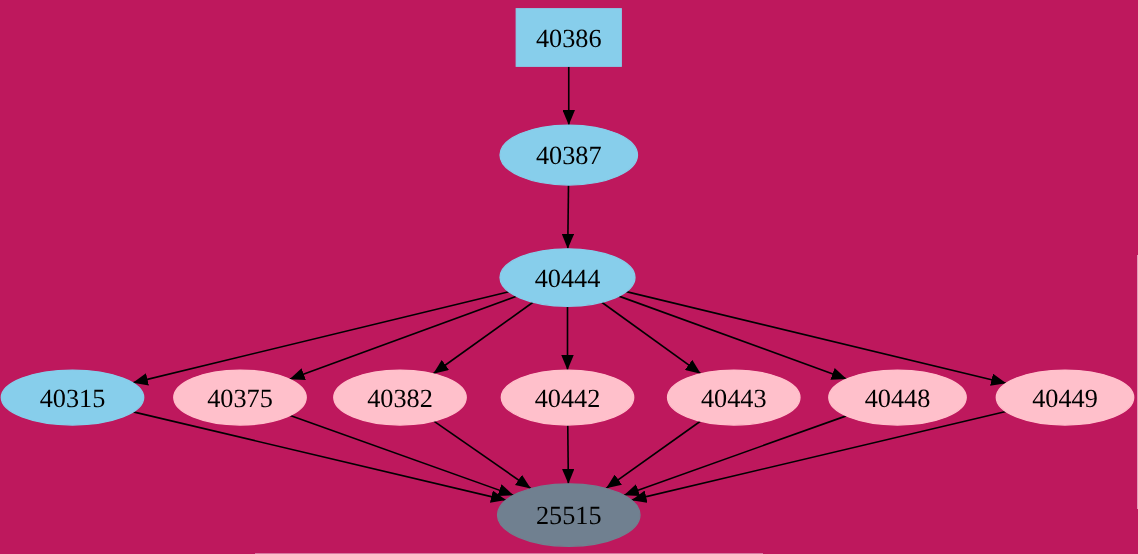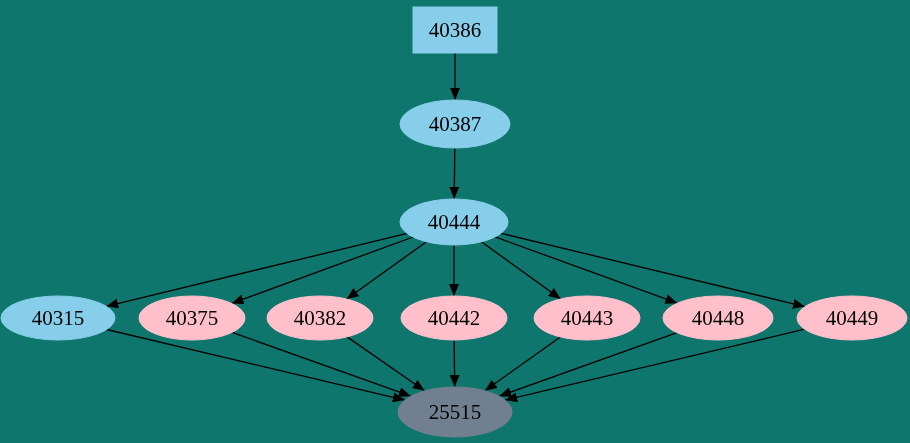--- a/index.html
+++ b/index.html
@@ -4,21 +4,21 @@
 <style>
   html, body {
     margin: 0;
     padding: 0;
     background: #FFFFFF;
   }
   .canvas-wrap {
     width: 910px;
     height: 443px;
     position: relative;
-    background: #0f766e;
+    background: #be185d;
     overflow: hidden;
   }
   svg {
     display: block;
   }
   .node-label {
     font-family: "Liberation Serif", "DejaVu Serif", serif;
     font-size: 21px;
     fill: #000000;
     text-anchor: middle;

